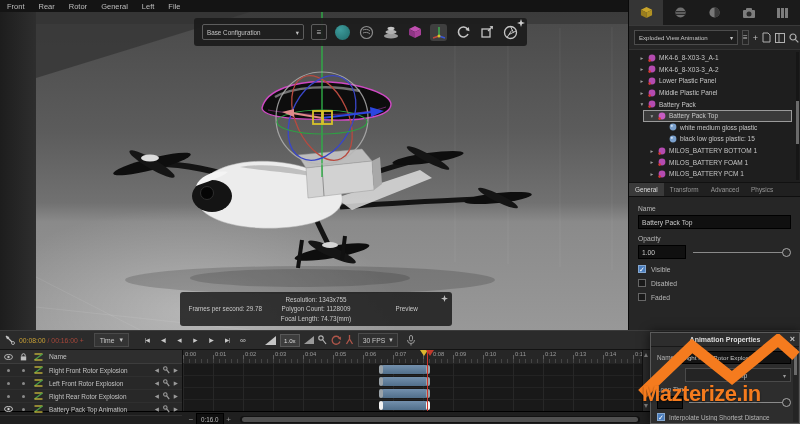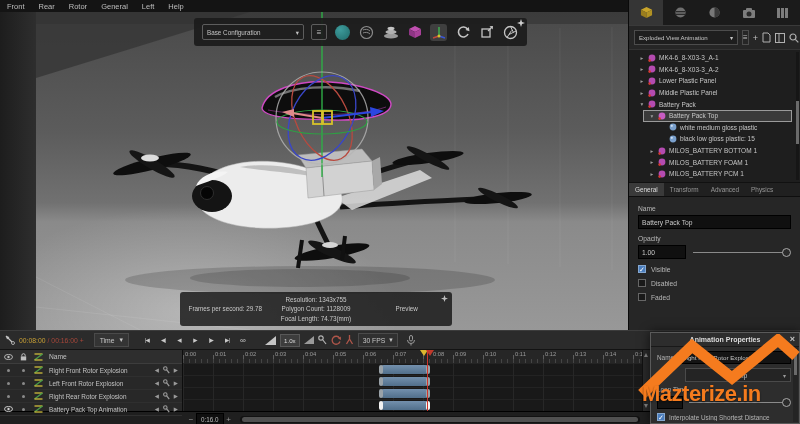--- a/index.html
+++ b/index.html
@@ -173,21 +173,21 @@
 </style>
 </head>
 <body>
 
 <div class="menubar">
   <span class="mi">Front</span>
   <span class="mi">Rear</span>
   <span class="mi">Rotor</span>
   <span class="mi">General</span>
   <span class="mi">Left</span>
-  <span class="mi">Help</span>
+  <span class="mi">File</span>
 </div>
 
 <div class="viewport">
   <div class="vp-left"></div>
 
   <svg class="scene" width="628" height="318">
 
     <polygon points="36,0 250,0 36,66" fill="#383838" opacity="0.9"></polygon>
     <rect x="36" y="0" width="592" height="12" fill="#323232" opacity="0.6"></rect>
     <line x1="455" y1="20" x2="455" y2="250" stroke="#ffffff" opacity="0.05"></line>

